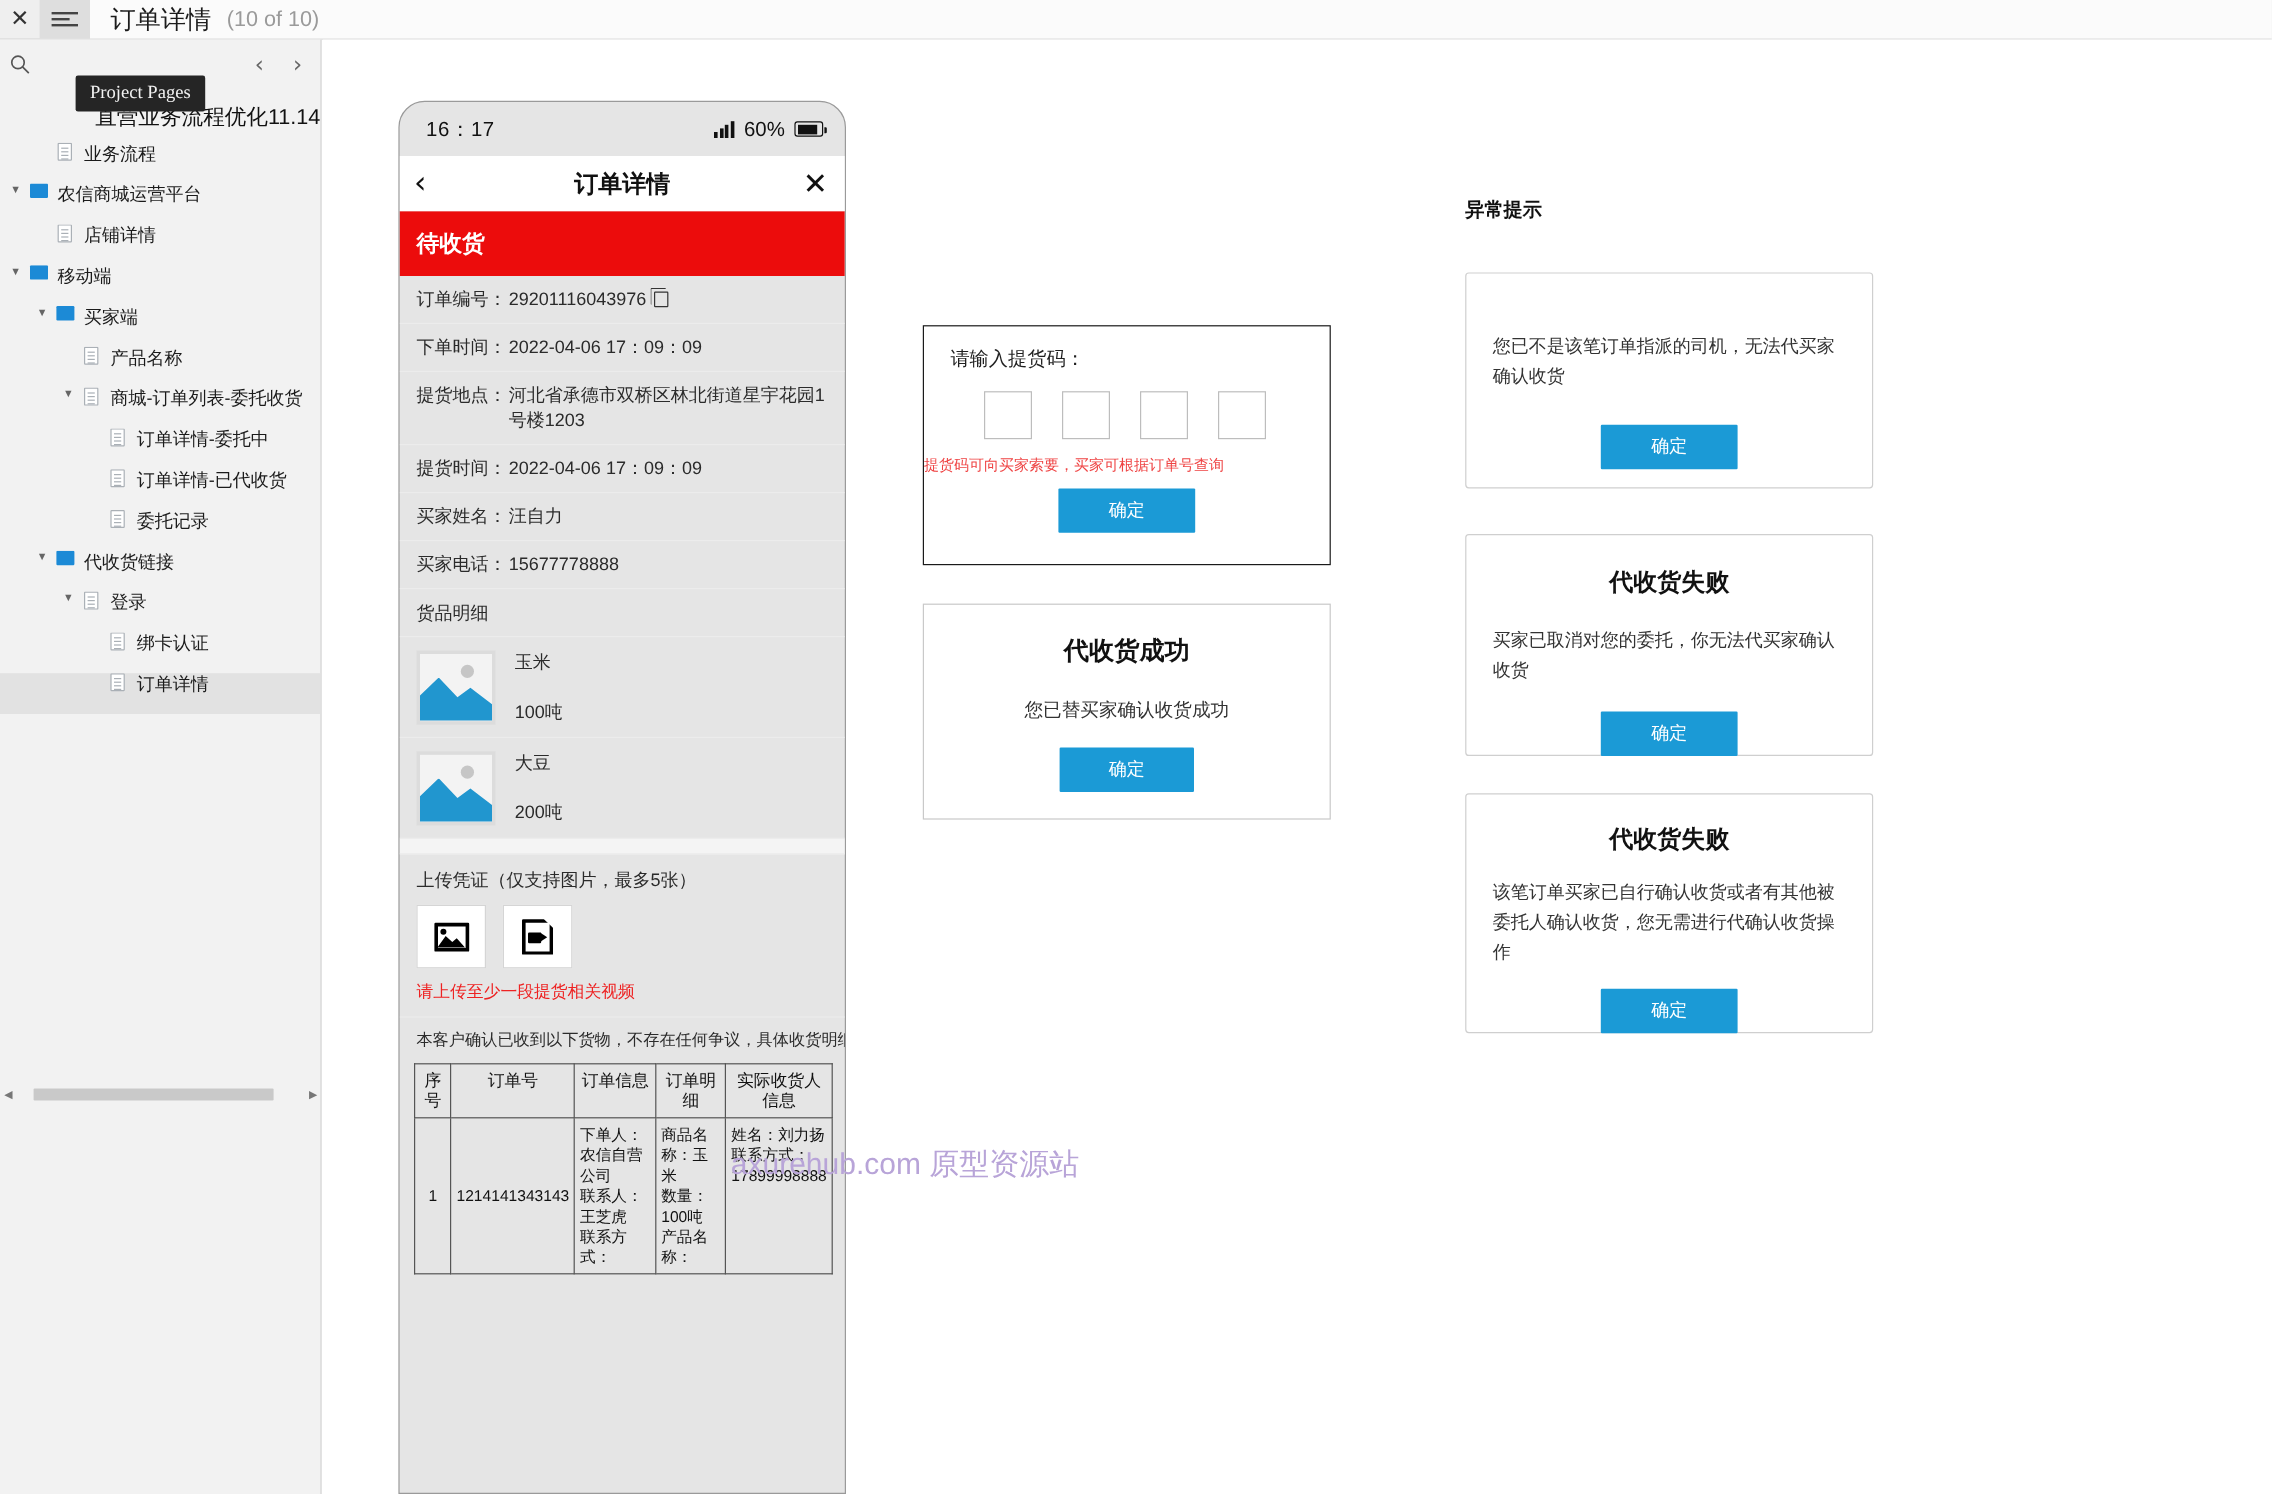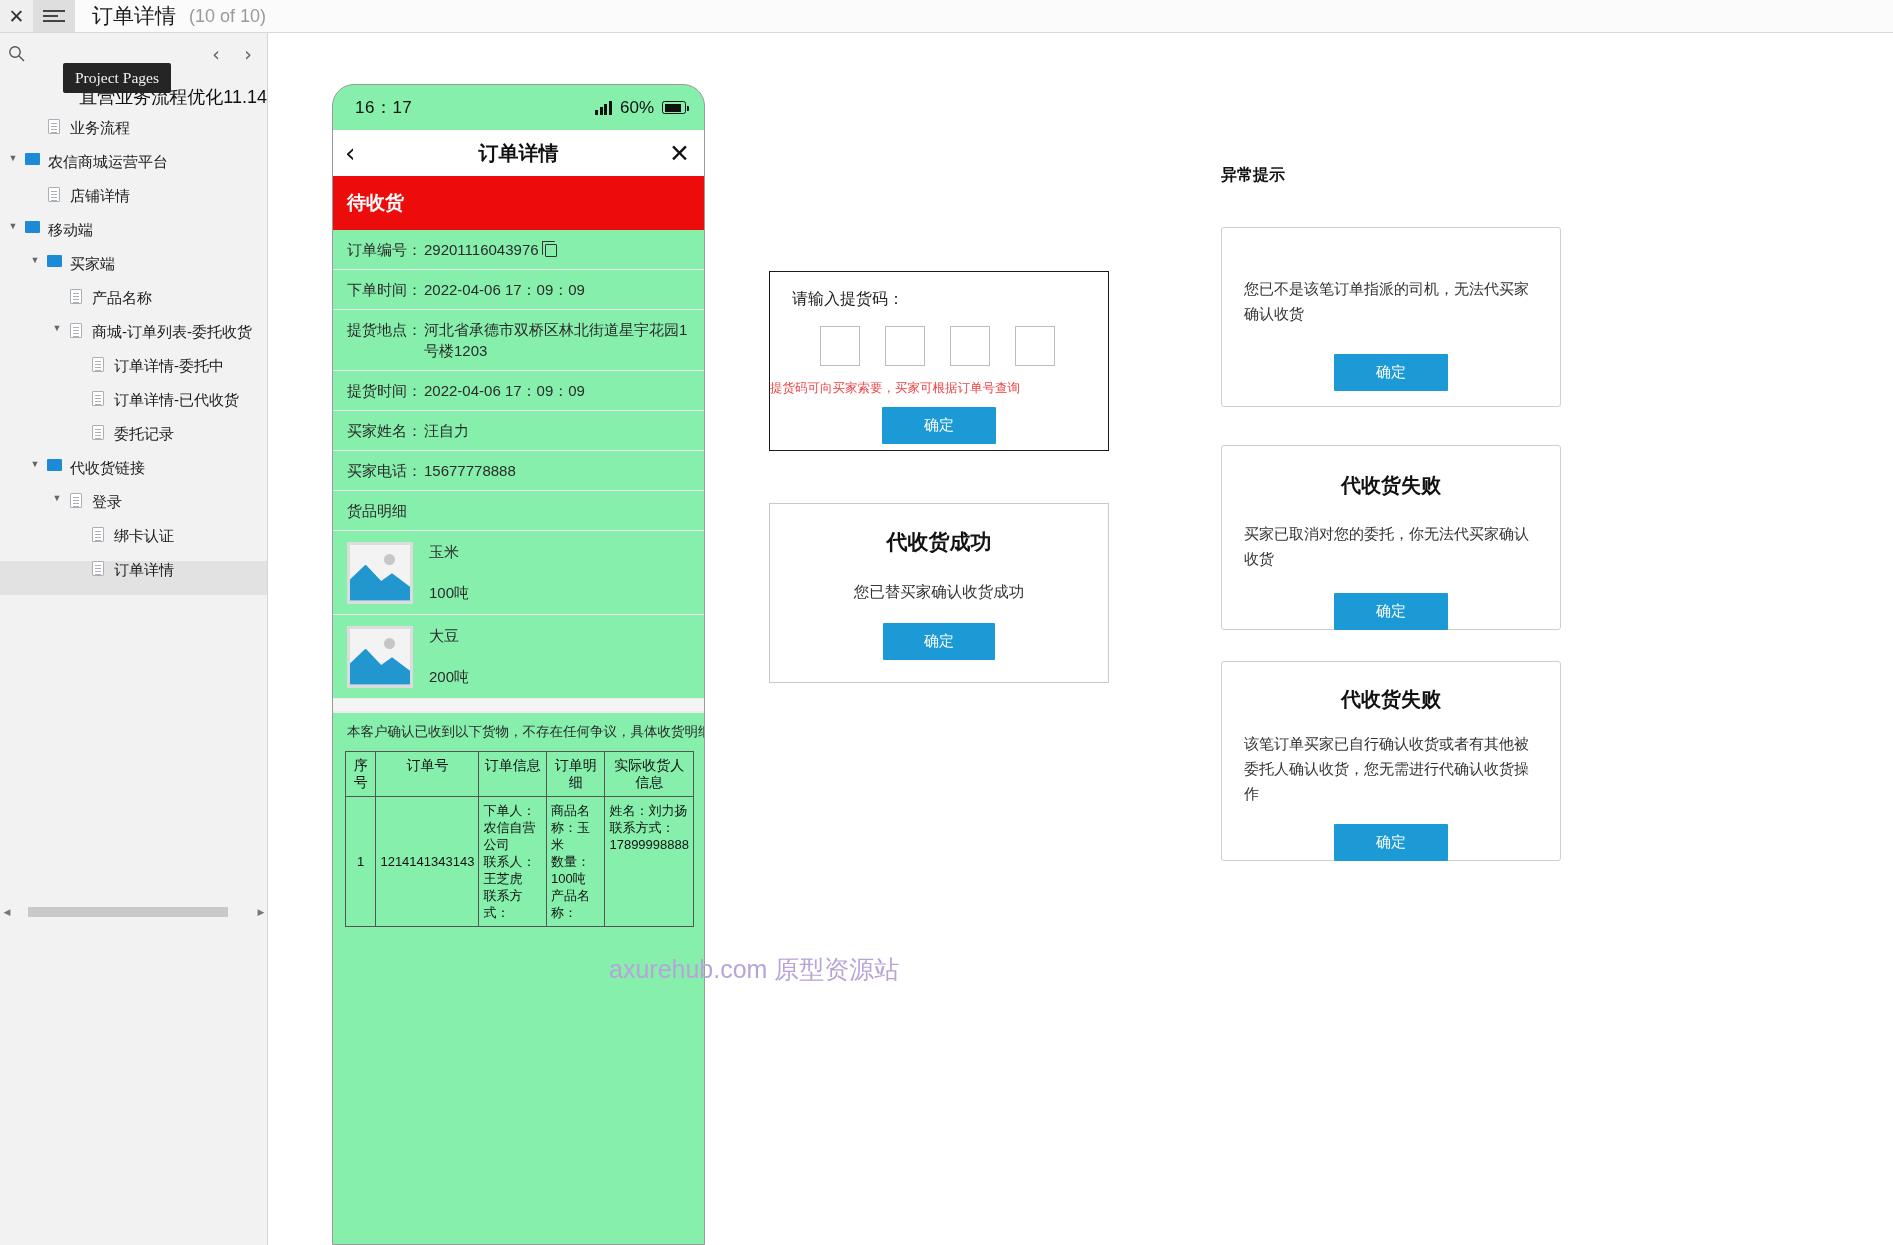--- a/index.html
+++ b/index.html
@@ -114,21 +114,21 @@
 
   
   .canvas {
     position: absolute; left: 269px; top: 33px; width: 1624px; height: 1212px;
     background: #ffffff; overflow: hidden;
   }
 
   
   .phone {
     position: absolute; left: 63px; top: 51px; width: 373px; height: 1161px;
-    background: #86efac; border: 1.6px solid #9a9a9a;
+    background: #e5e5e5; border: 1.6px solid #9a9a9a;
     border-radius: 22px 22px 0 0; overflow: hidden;
   }
   .status-bar {
     height: 45px; display: flex; align-items: center; padding: 0 22px;
     font-size: 17px; color: #111; position: relative;
   }
   .status-bar .clock { font-weight: 500; letter-spacing: .5px; }
   .status-bar .right {
     position: absolute; right: 18px; top: 0; height: 45px;
     display: flex; align-items: center; gap: 8px;
@@ -238,21 +238,21 @@
   .gtable { margin: 4px 12px 0; border-collapse: collapse; width: 349px; }
   .gtable th, .gtable td {
     border: 1px solid #555; font-size: 13px; color: #111; padding: 5px 4px;
     vertical-align: top; line-height: 17px;
   }
   .gtable th { text-align: center; font-weight: normal; font-size: 14px; }
   .gtable td.c { text-align: center; vertical-align: middle; }
 
   
   .dlg-code {
-    position: absolute; left: 500px; top: 238px; width: 340px; height: 180px;
+    position: absolute; left: 500px; top: 238px; width: 340px; height: 200px;
     border: 1.5px solid #1a1a1a; background: #fff;
   }
   .dlg-code .lab { font-size: 16px; color: #1f1f1f; padding: 17px 0 0 22px; }
   .code-boxes { display: flex; gap: 25px; padding: 16px 0 0 50px; }
   .code-boxes .cb {
     width: 40px; height: 40px; border: 1px solid #bdbdbd; background: #fff; cursor: text;
   }
   .dlg-code .tip { font-size: 12.5px; color: #ef4444; padding-top: 14px; }
   .btn-blue {
     background: #1b9ad6; color: #fff; border: none; font-size: 15px;
@@ -522,20 +522,39 @@
           </span>
           <span class="goods-txt">
             <span>大豆</span>
             <span>200吨</span>
           </span>
         </div>
       </div>
 
     <div class="spacer-band"></div>
 
+    <div class="upload-sec">
+      <div class="cap">上传凭证（仅支持图片，最多5张）</div>
+      <div class="upload-boxes">
+        <div class="upl-box">
+          <span class="img-glyph">
+              <span class="d"></span>
+              <span class="m"></span>
+            </span>
+        </div>
+        <div class="upl-box">
+          <span class="vid-glyph">
+              <span class="pg"></span>
+              <span class="cam"></span>
+              <span class="tri"></span>
+            </span>
+        </div>
+      </div>
+      <div class="warn-red">请上传至少一段提货相关视频</div>
+    </div>
 
     <div class="disclaimer">本客户确认已收到以下货物，不存在任何争议，具体收货明细如下</div>
 
     <table class="gtable">
       <thead>
           <tr id="gt-head">
             <th style="width: 36px;">序号</th>
             <th style="width: 56px;">订单号</th>
             <th style="width: 92px;">订单信息</th>
             <th style="width: 76px;">订单明细</th>

